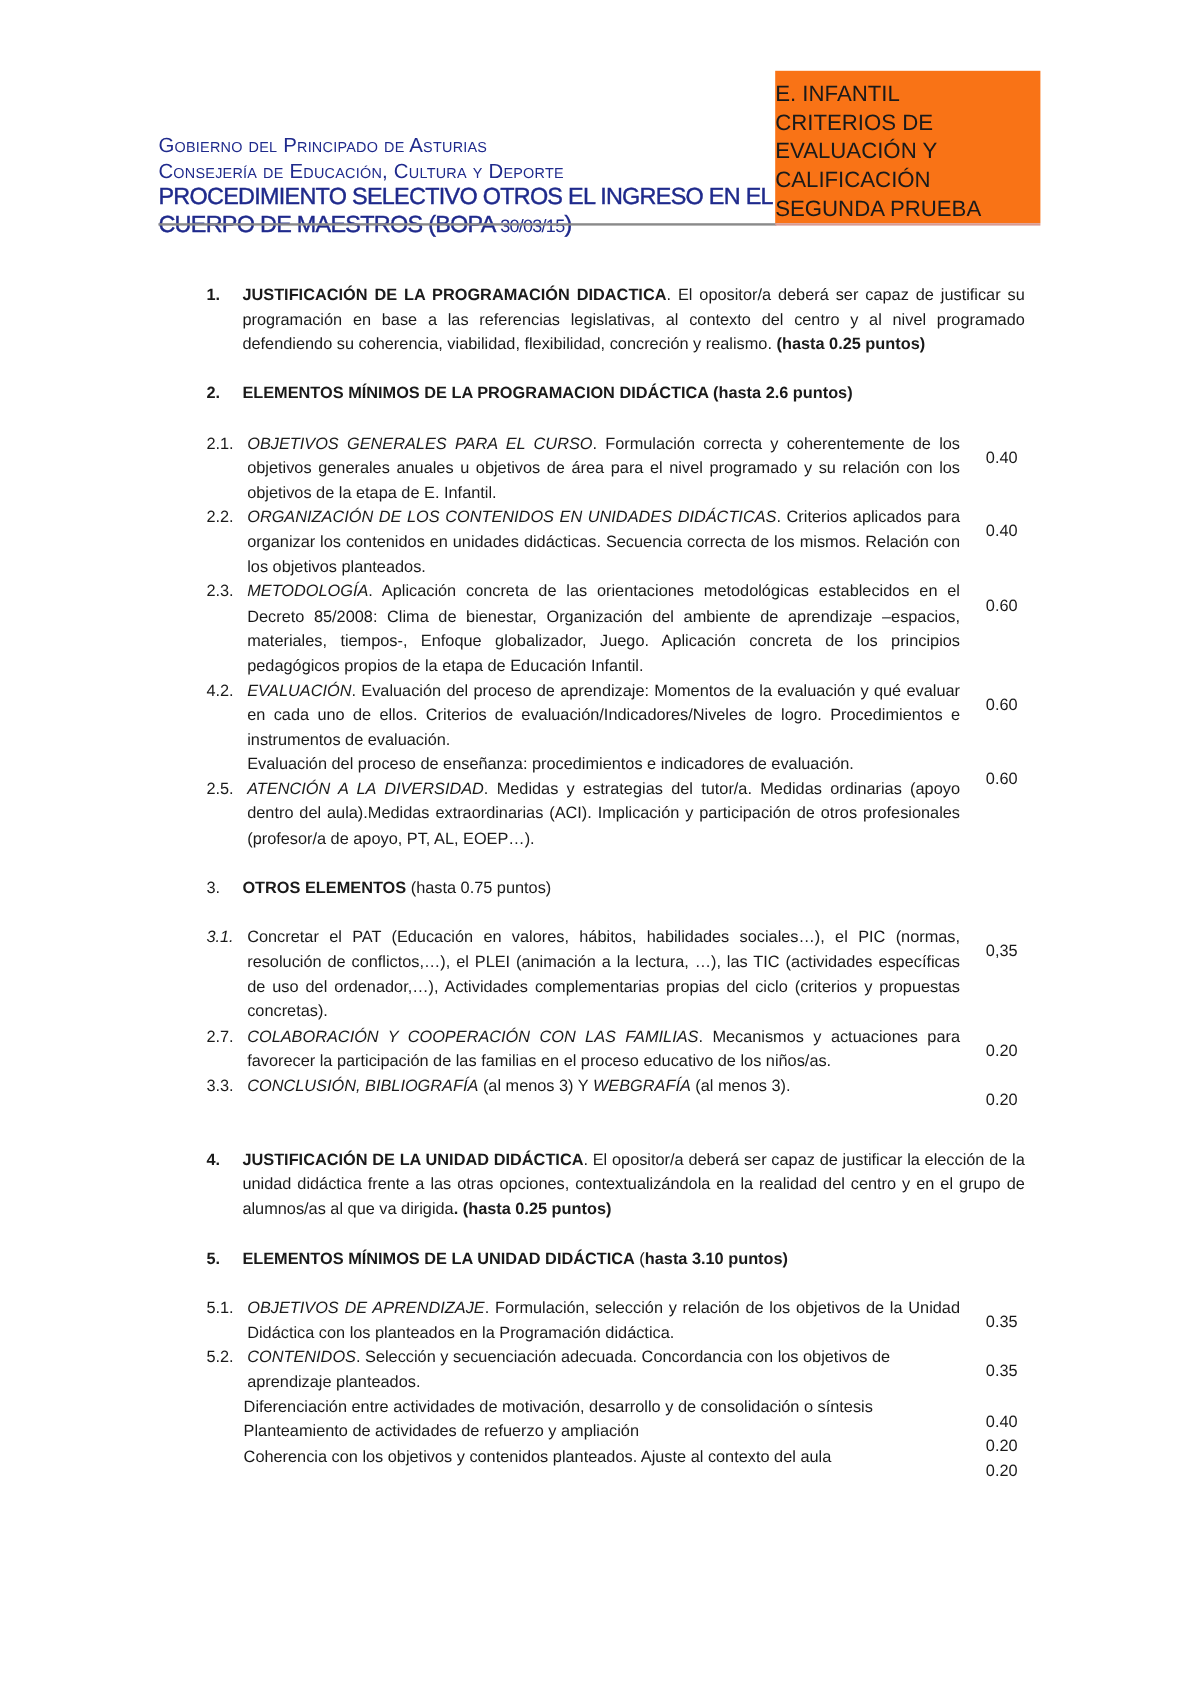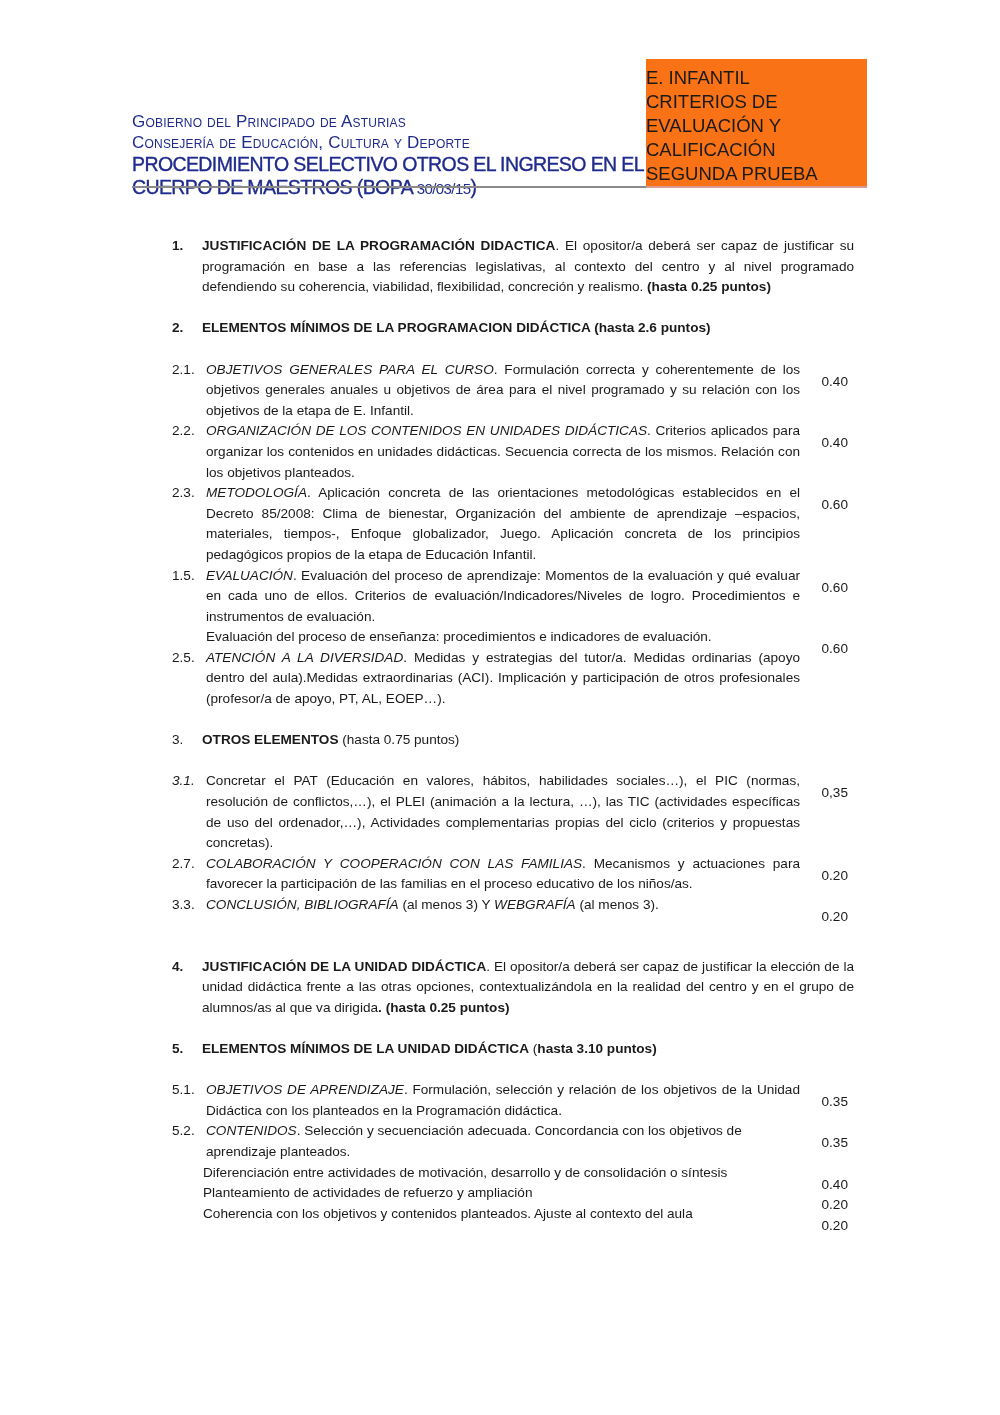--- a/index.html
+++ b/index.html
@@ -73,21 +73,21 @@
   </div>
   <div class="item">
     <span class="inum">2.2.</span><span class="i">ORGANIZACIÓN DE LOS CONTENIDOS EN UNIDADES DIDÁCTICAS</span><span>. Criterios aplicados para organizar los contenidos en unidades didácticas. Secuencia correcta de los mismos. Relación con los objetivos planteados.</span>
     <span class="score">0.40</span>
   </div>
   <div class="item">
     <span class="inum">2.3.</span><span class="i">METODOLOGÍA</span><span>. Aplicación concreta de las orientaciones metodológicas establecidos en el Decreto 85/2008: Clima de bienestar, Organización del ambiente de aprendizaje –espacios, materiales, tiempos-, Enfoque globalizador, Juego. Aplicación concreta de los principios pedagógicos propios de la etapa de Educación Infantil.</span>
     <span class="score">0.60</span>
   </div>
   <div class="item">
-    <span class="inum">1.5.</span><span class="i">EVALUACIÓN</span><span>. Evaluación del proceso de aprendizaje: Momentos de la evaluación y qué evaluar en cada uno de ellos. Criterios de evaluación/Indicadores/Niveles de logro. Procedimientos e instrumentos de evaluación.</span>
+    <span class="inum">4.2.</span><span class="i">EVALUACIÓN</span><span>. Evaluación del proceso de aprendizaje: Momentos de la evaluación y qué evaluar en cada uno de ellos. Criterios de evaluación/Indicadores/Niveles de logro. Procedimientos e instrumentos de evaluación.</span>
     <span class="score">0.60</span>
   </div>
   <div class="subline noj">
     <span>Evaluación del proceso de enseñanza: procedimientos e indicadores de evaluación.</span>
     <span class="score">0.60</span>
   </div>
   <div class="item">
     <span class="inum">2.5.</span><span class="i">ATENCIÓN A LA DIVERSIDAD</span><span>. Medidas y estrategias del tutor/a. Medidas ordinarias (apoyo dentro del aula).Medidas extraordinarias (ACI). Implicación y participación de otros profesionales (profesor/a de apoyo, PT, AL, EOEP…).</span>
   </div>
   <div class="gap"></div>

